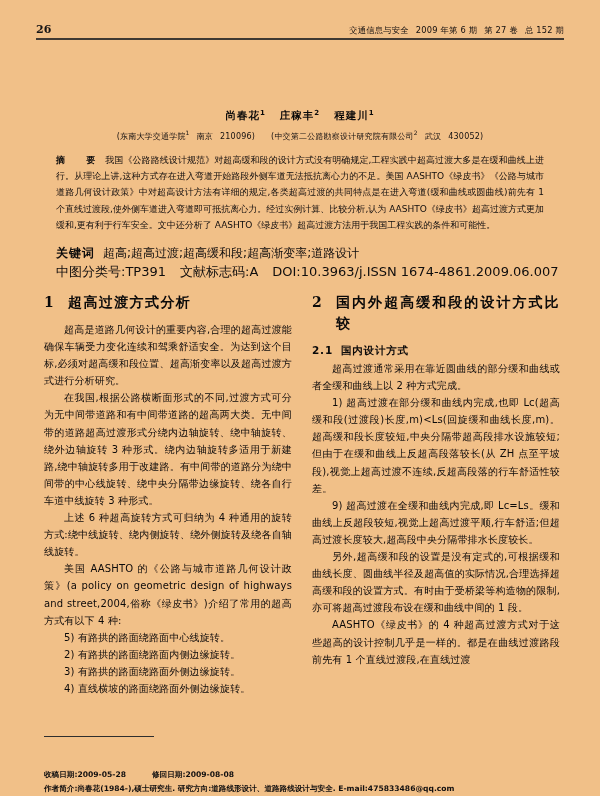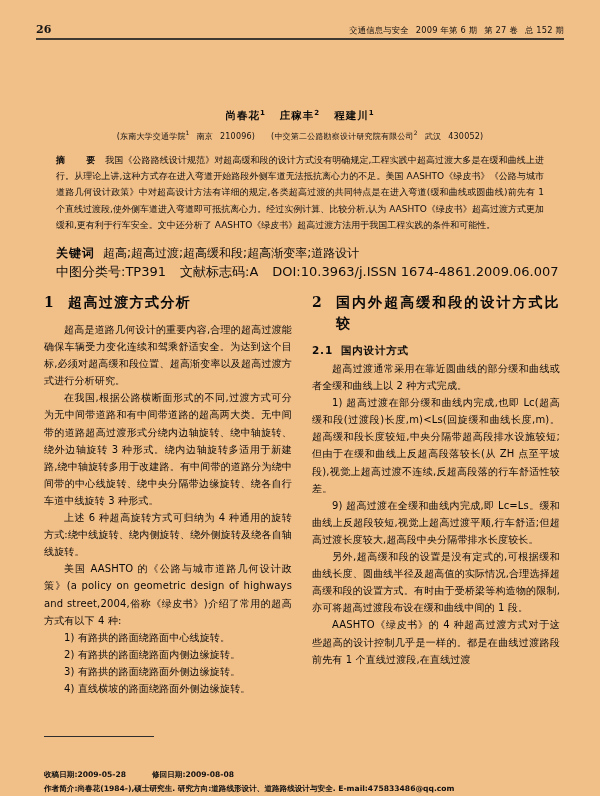--- a/index.html
+++ b/index.html
@@ -230,21 +230,21 @@
 
   <div class="col left">
     <div class="h1">
       <span class="num">1</span>
       <span class="txt">超高过渡方式分析</span>
     </div>
     <p>超高是道路几何设计的重要内容,合理的超高过渡能确保车辆受力变化连续和驾乘舒适安全。为达到这个目标,必须对超高缓和段位置、超高渐变率以及超高过渡方式进行分析研究。</p>
     <p>在我国,根据公路横断面形式的不同,过渡方式可分为无中间带道路和有中间带道路的超高两大类。无中间带的道路超高过渡形式分绕内边轴旋转、绕中轴旋转、绕外边轴旋转 3 种形式。绕内边轴旋转多适用于新建路,绕中轴旋转多用于改建路。有中间带的道路分为绕中间带的中心线旋转、绕中央分隔带边缘旋转、绕各自行车道中线旋转 3 种形式。</p>
     <p>上述 6 种超高旋转方式可归纳为 4 种通用的旋转方式:绕中线旋转、绕内侧旋转、绕外侧旋转及绕各自轴线旋转。</p>
     <p>美国 AASHTO 的《公路与城市道路几何设计政策》(a policy on geometric design of highways and street,2004,俗称《绿皮书》)介绍了常用的超高方式有以下 4 种:</p>
-    <p class="item">1) 有路拱的路面绕路面中心线旋转。</p>
+    <p class="item">5) 有路拱的路面绕路面中心线旋转。</p>
     <p class="item">2) 有路拱的路面绕路面内侧边缘旋转。</p>
     <p class="item">3) 有路拱的路面绕路面外侧边缘旋转。</p>
     <p class="item">4) 直线横坡的路面绕路面外侧边缘旋转。</p>
   </div>
 
   <div class="col right">
     <div class="h1">
       <span class="num">2</span>
       <span class="txt">国内外超高缓和段的设计方式比较</span>
     </div>

